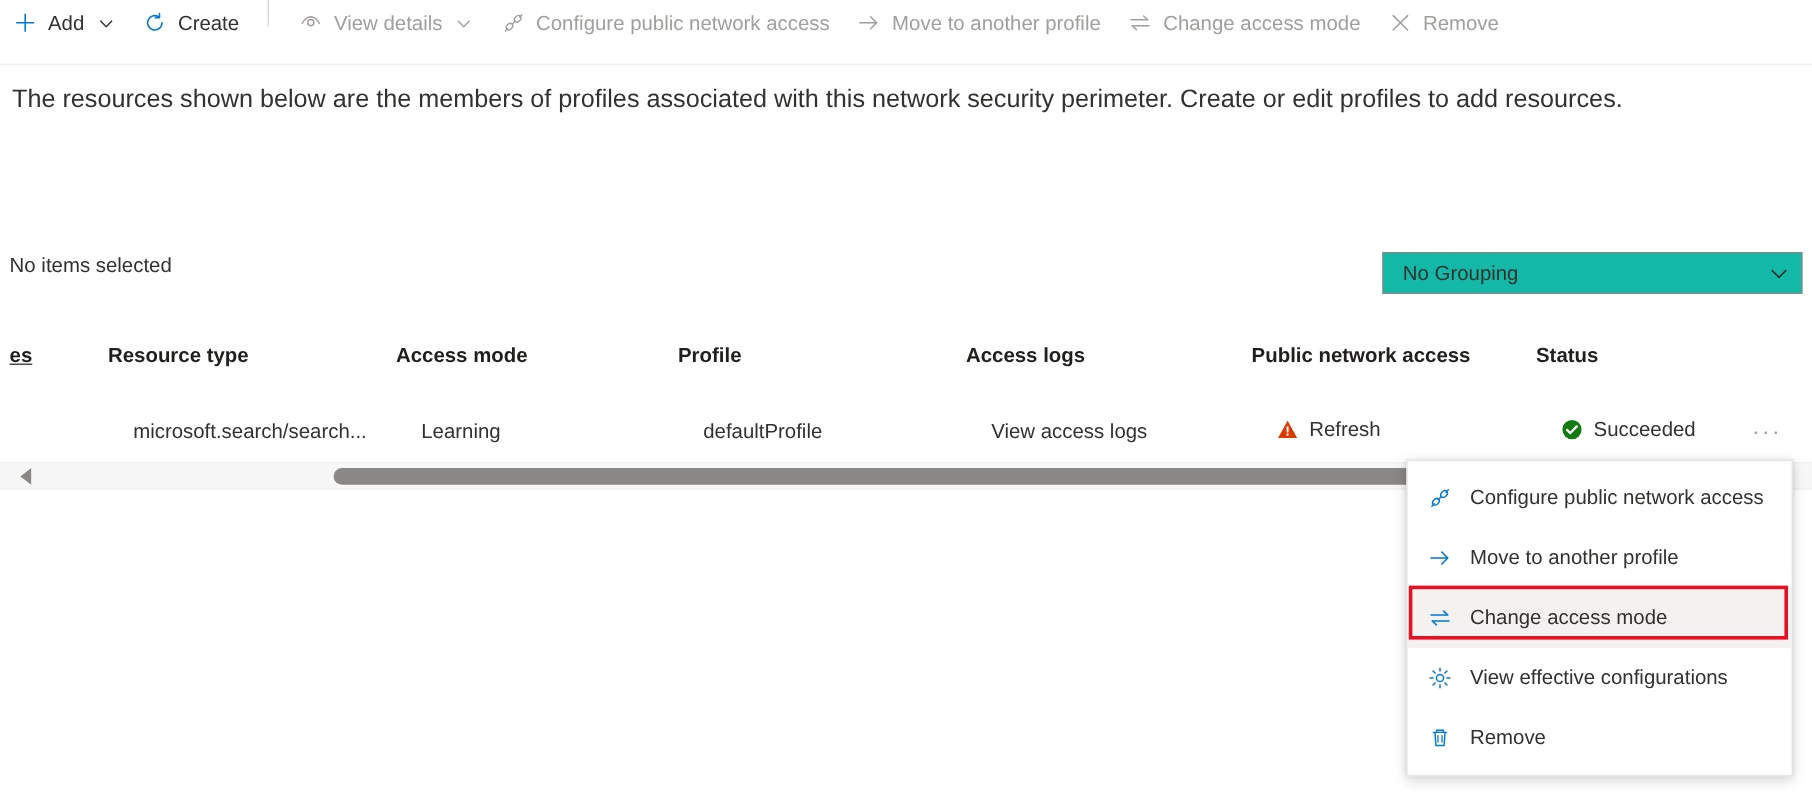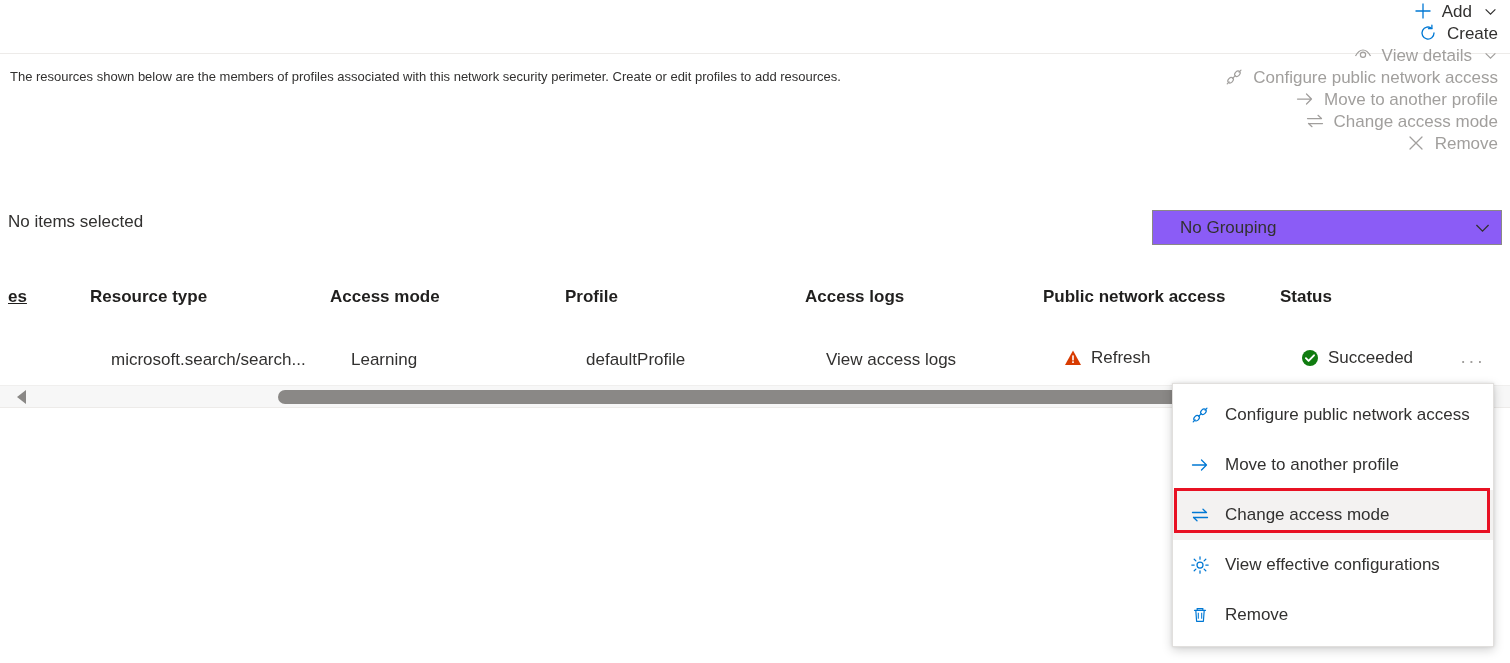--- a/index.html
+++ b/index.html
@@ -9,44 +9,43 @@
     background: #ffffff;
     font-family: "Liberation Sans", sans-serif;
     color: #1b1a19;
     overflow: hidden;
   }
   .page { position: relative; width: 1510px; height: 663px; background:#fff; }
 
   
   .commandbar {
     position: absolute; left: 0; top: 0; width: 1510px; height: 54px;
-    display: flex; align-items: flex-end; padding-left: 14px;
+    display: flex; align-items: flex-start; padding-left: 0;
     border-bottom: 1px solid #edebe9;
     background: #ffffff;
-    flex-direction: column;
   }
   .cmd {
     display: inline-flex; align-items: center; gap: 8px;
     height: 38px; padding: 0 10px; margin-right: 2px;
     font-size: 17px; color: #323130; white-space: nowrap;
     cursor: pointer; background: transparent; border: none;
     font-family: "Liberation Sans", sans-serif;
   }
   .cmd.disabled { color: #a19f9d; cursor: default; }
   .cmd .ic { display:inline-flex; align-items:center; justify-content:center; width:22px; height:22px; }
   .cmd .label { line-height: 1; }
   .chev { display:inline-flex; align-items:center; justify-content:center; width:16px; height:16px; margin-left:2px;}
   .cmd-sep {
     width: 1px; height: 22px; background: #d6d4d2; margin: 0 14px 0 12px;
   }
 
   
   .description {
     position: absolute; left: 10px; top: 68px;
-    font-size: 13px; color: #323130; line-height: 1.4;
+    font-size: 21px; color: #323130; line-height: 1.4;
     white-space: nowrap;
   }
 
   
   .searchbox {
     position: absolute; left: 8px; top: 150px;
     width: 419px; height: 32px;
     border: 1px solid #8a8886; background: #fff;
     display: flex; align-items: center; padding: 0 8px;
   }
@@ -59,23 +58,23 @@
   .searchbox input::placeholder { color: #605e5c; opacity: 1; }
 
   
   .selinfo {
     position: absolute; left: 8px; top: 212px;
     font-size: 17px; color: #323130;
   }
   .grouping {
     position: absolute; left: 1152px; top: 210px;
     width: 350px; height: 35px;
-    border: 1px solid #8a8886; background: #8b5cf6;
+    border: 1px solid #8a8886; background: #14b8a6;
     display: flex; align-items: center; justify-content: space-between;
-    padding: 0 10px 0 27px; cursor: pointer;
+    padding: 0 10px 0 16px; cursor: pointer;
   }
   .grouping .gv { font-size: 17px; color: #323130; }
   .grouping .gchev { display:flex; align-items:center; justify-content:center; width:18px; height:18px; }
 
   
   .table { position: absolute; left: 0; top: 278px; width: 1510px; }
   .trow { position: relative; height: 40px; }
   .thead { height: 38px; }
   .thead .cell { font-size: 17px; color: #201f1e; font-weight: 600; }
   .cell {

